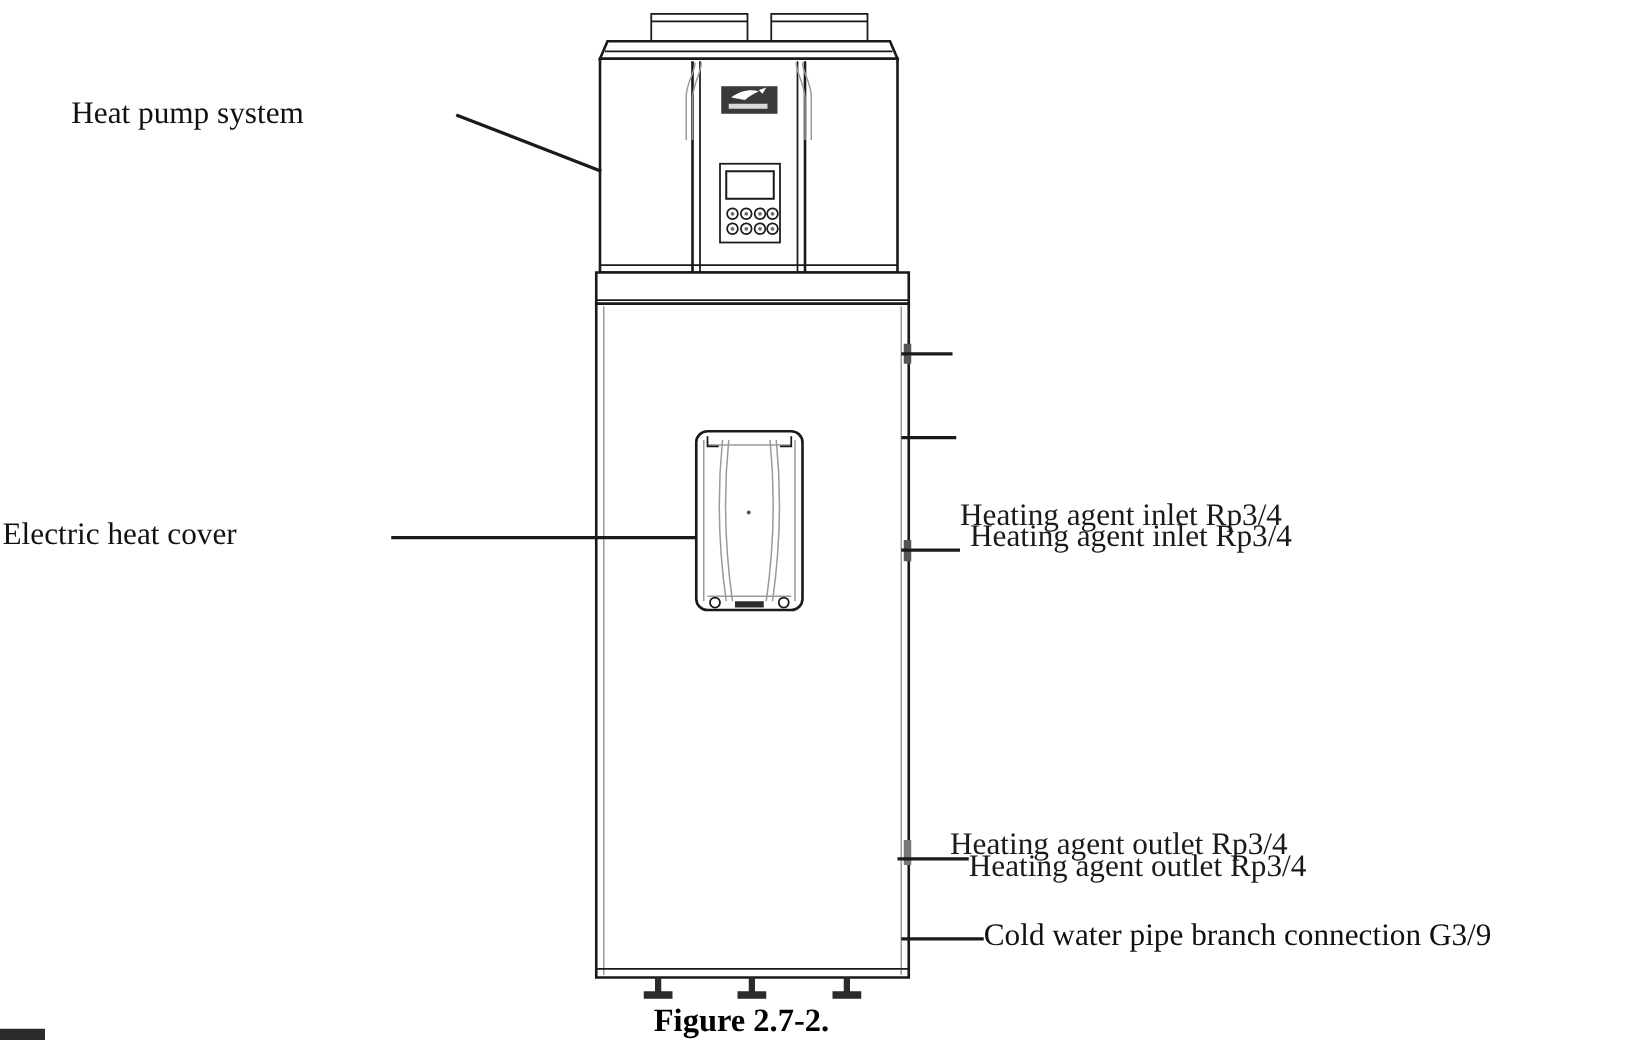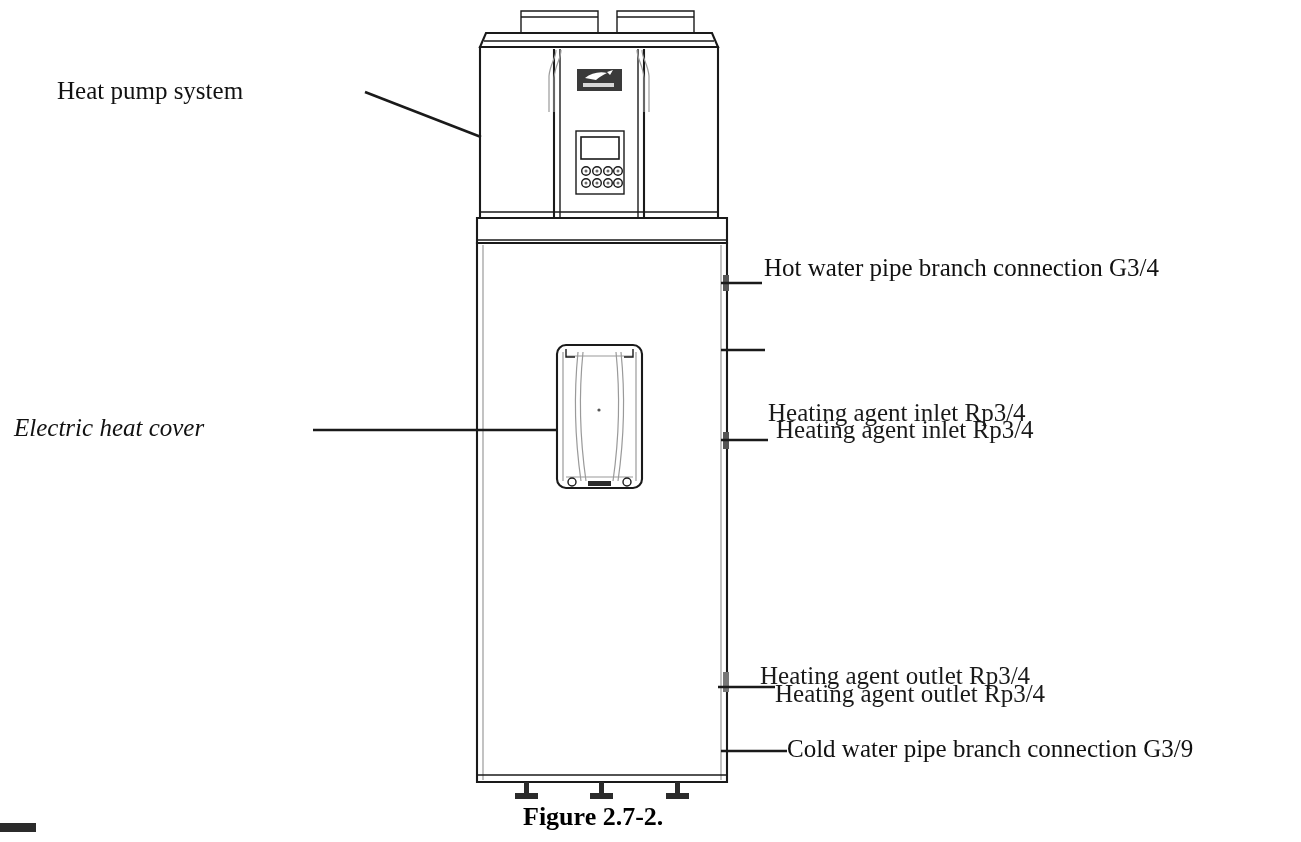--- a/index.html
+++ b/index.html
@@ -206,23 +206,22 @@
       <path class="lnLd" d="M721,440 L768,440"></path>
 
       <path class="lnLd" d="M718,687 L775,687"></path>
 
       <path class="lnLd" d="M721,751 L787,751"></path>
     </g>
   </svg>
 
   <div class="lbl" style="left:33px; top:78px;margin-left:24px;">Heat pump system</div>
 
-  <div class="lbl" style="left:14px; top:415px;font-style:italic;">Electric heat cover</div>
-
-  <div class="lbl" style="left:764px; top:255px;">Hot water pipe branch connection G3/4</div>
+  <div class="lbl" style="left:2px; top:415px;">Electric heat cover</div>
+
 
 
   <div class="lbl ghost" style="left:768px; top:400px;">Heating agent inlet Rp3/4</div>
 
   <div class="lbl ghost" style="left:776px; top:417px;">Heating agent inlet Rp3/4</div>
 
   <div class="lbl ghost" style="left:760px; top:663px;">Heating agent outlet Rp3/4</div>
 
   <div class="lbl ghost" style="left:775px; top:681px;">Heating agent outlet Rp3/4</div>
 

